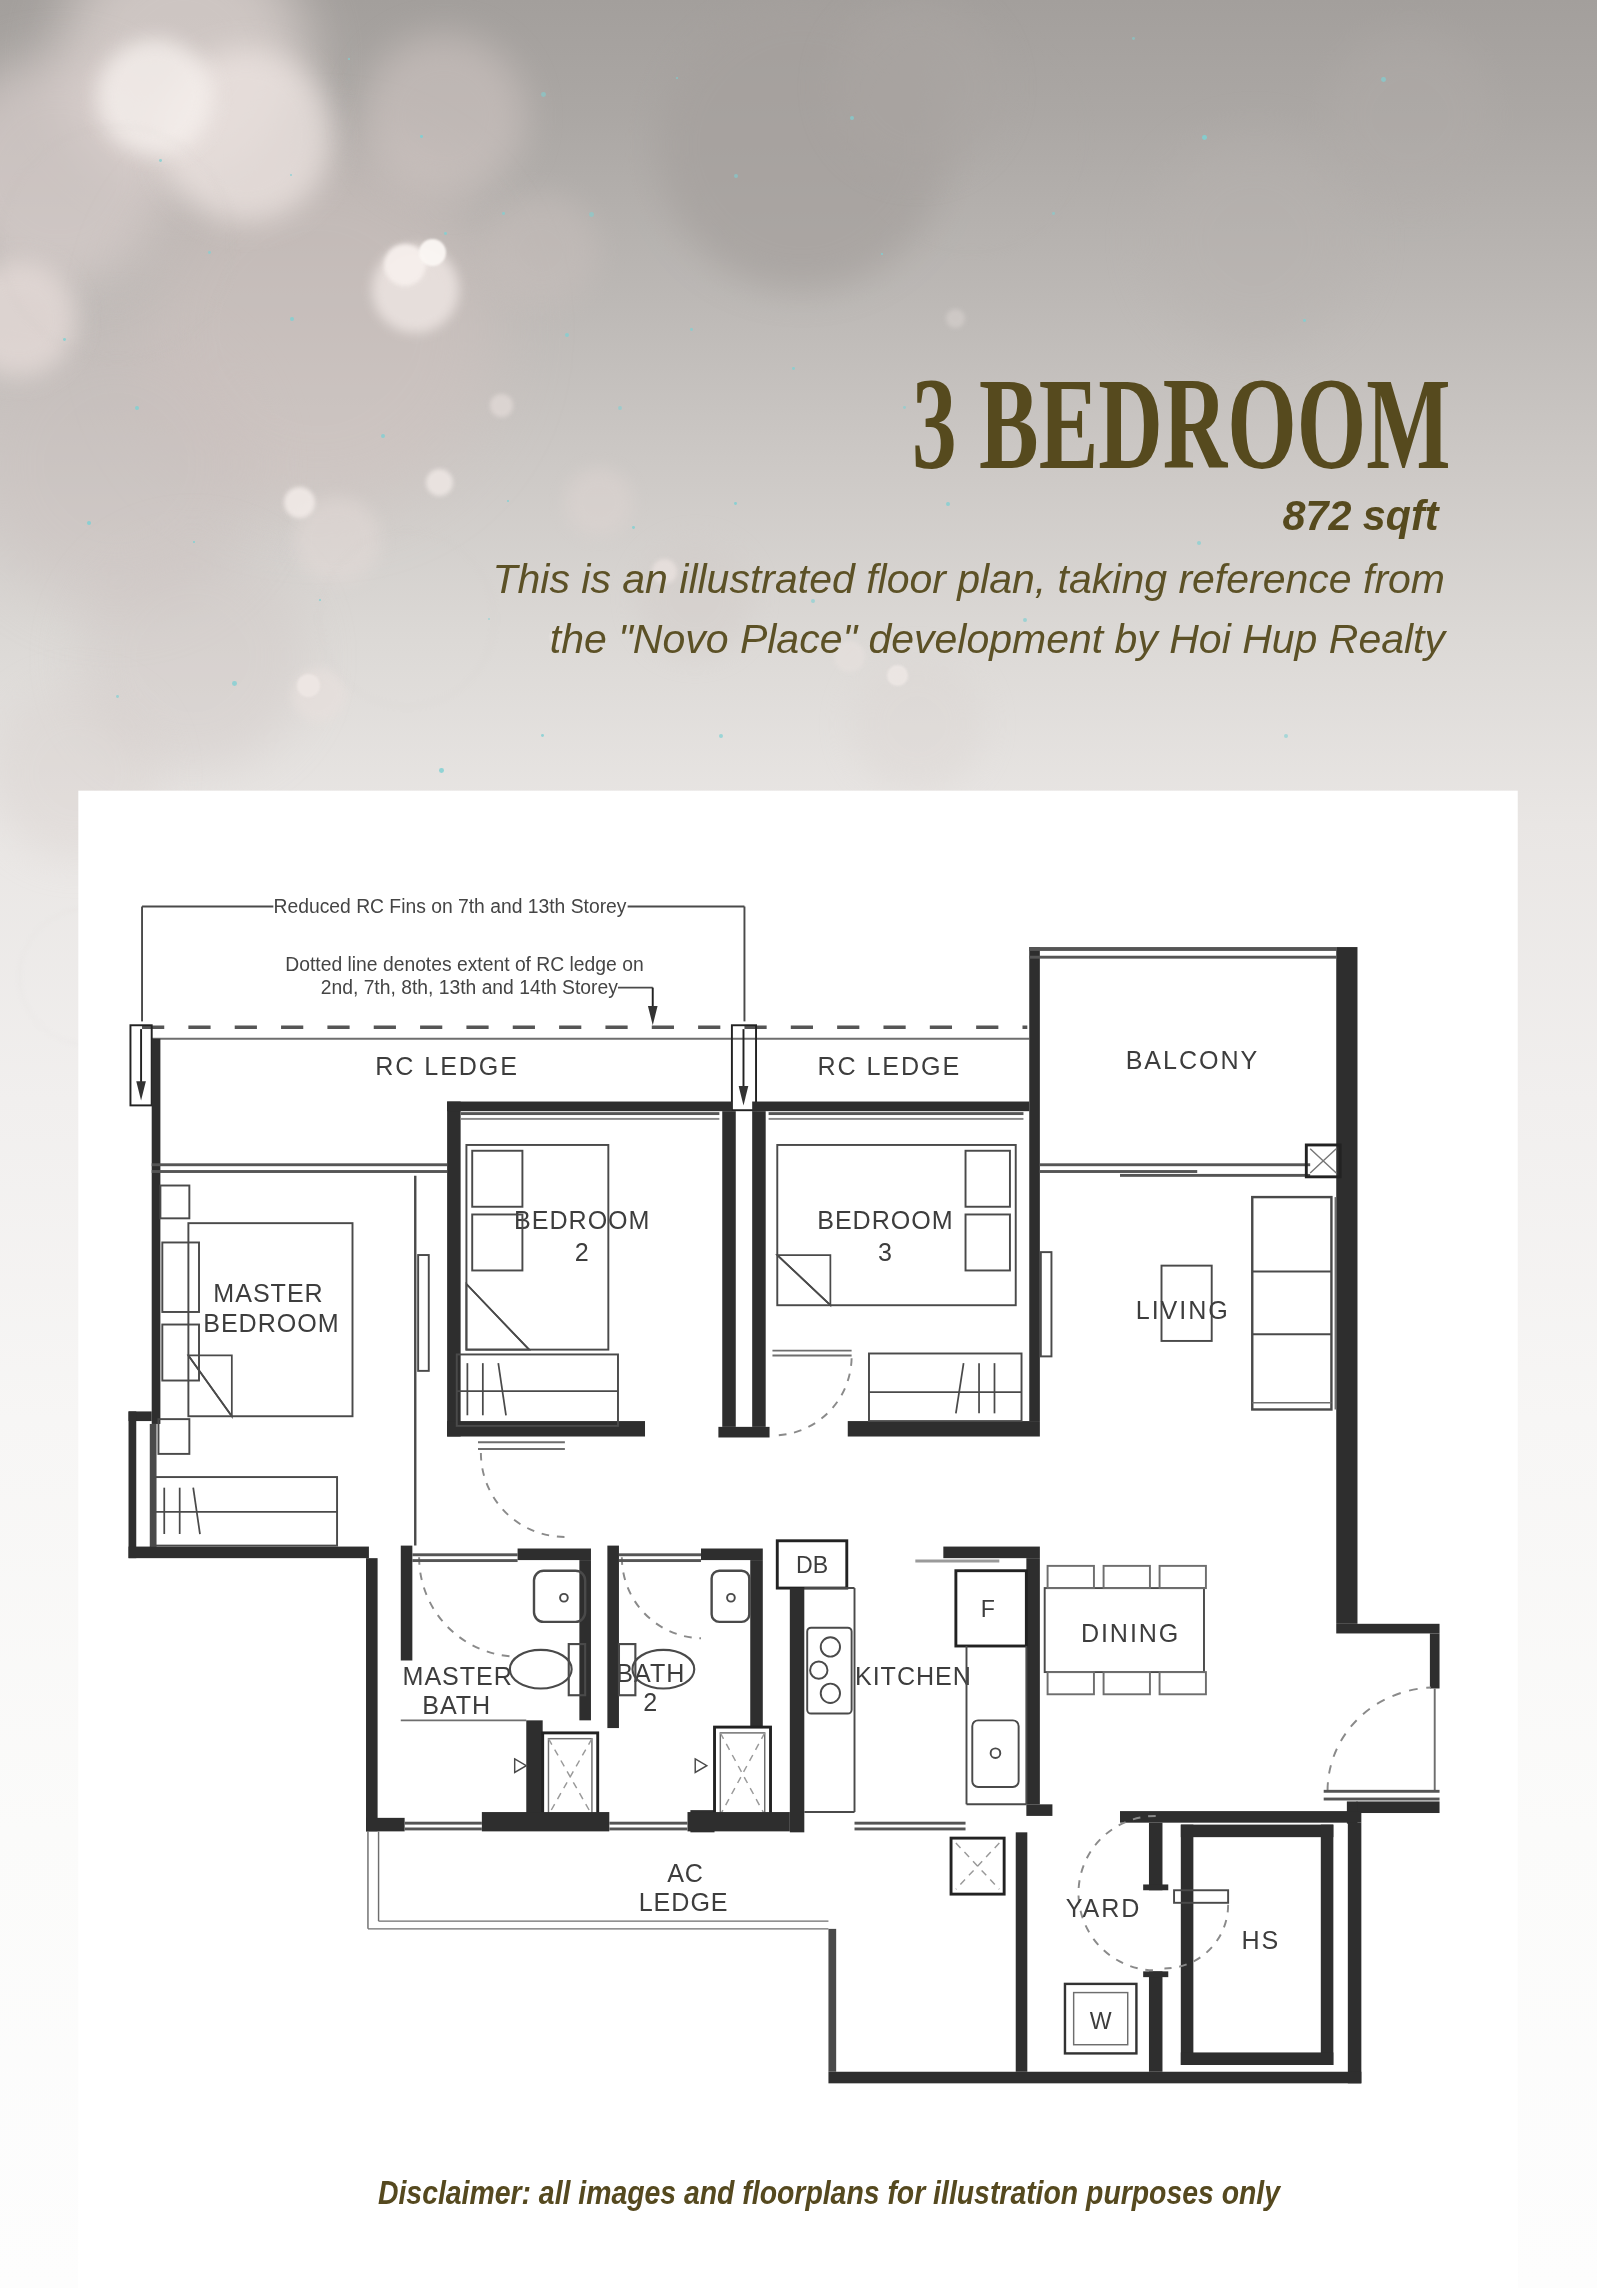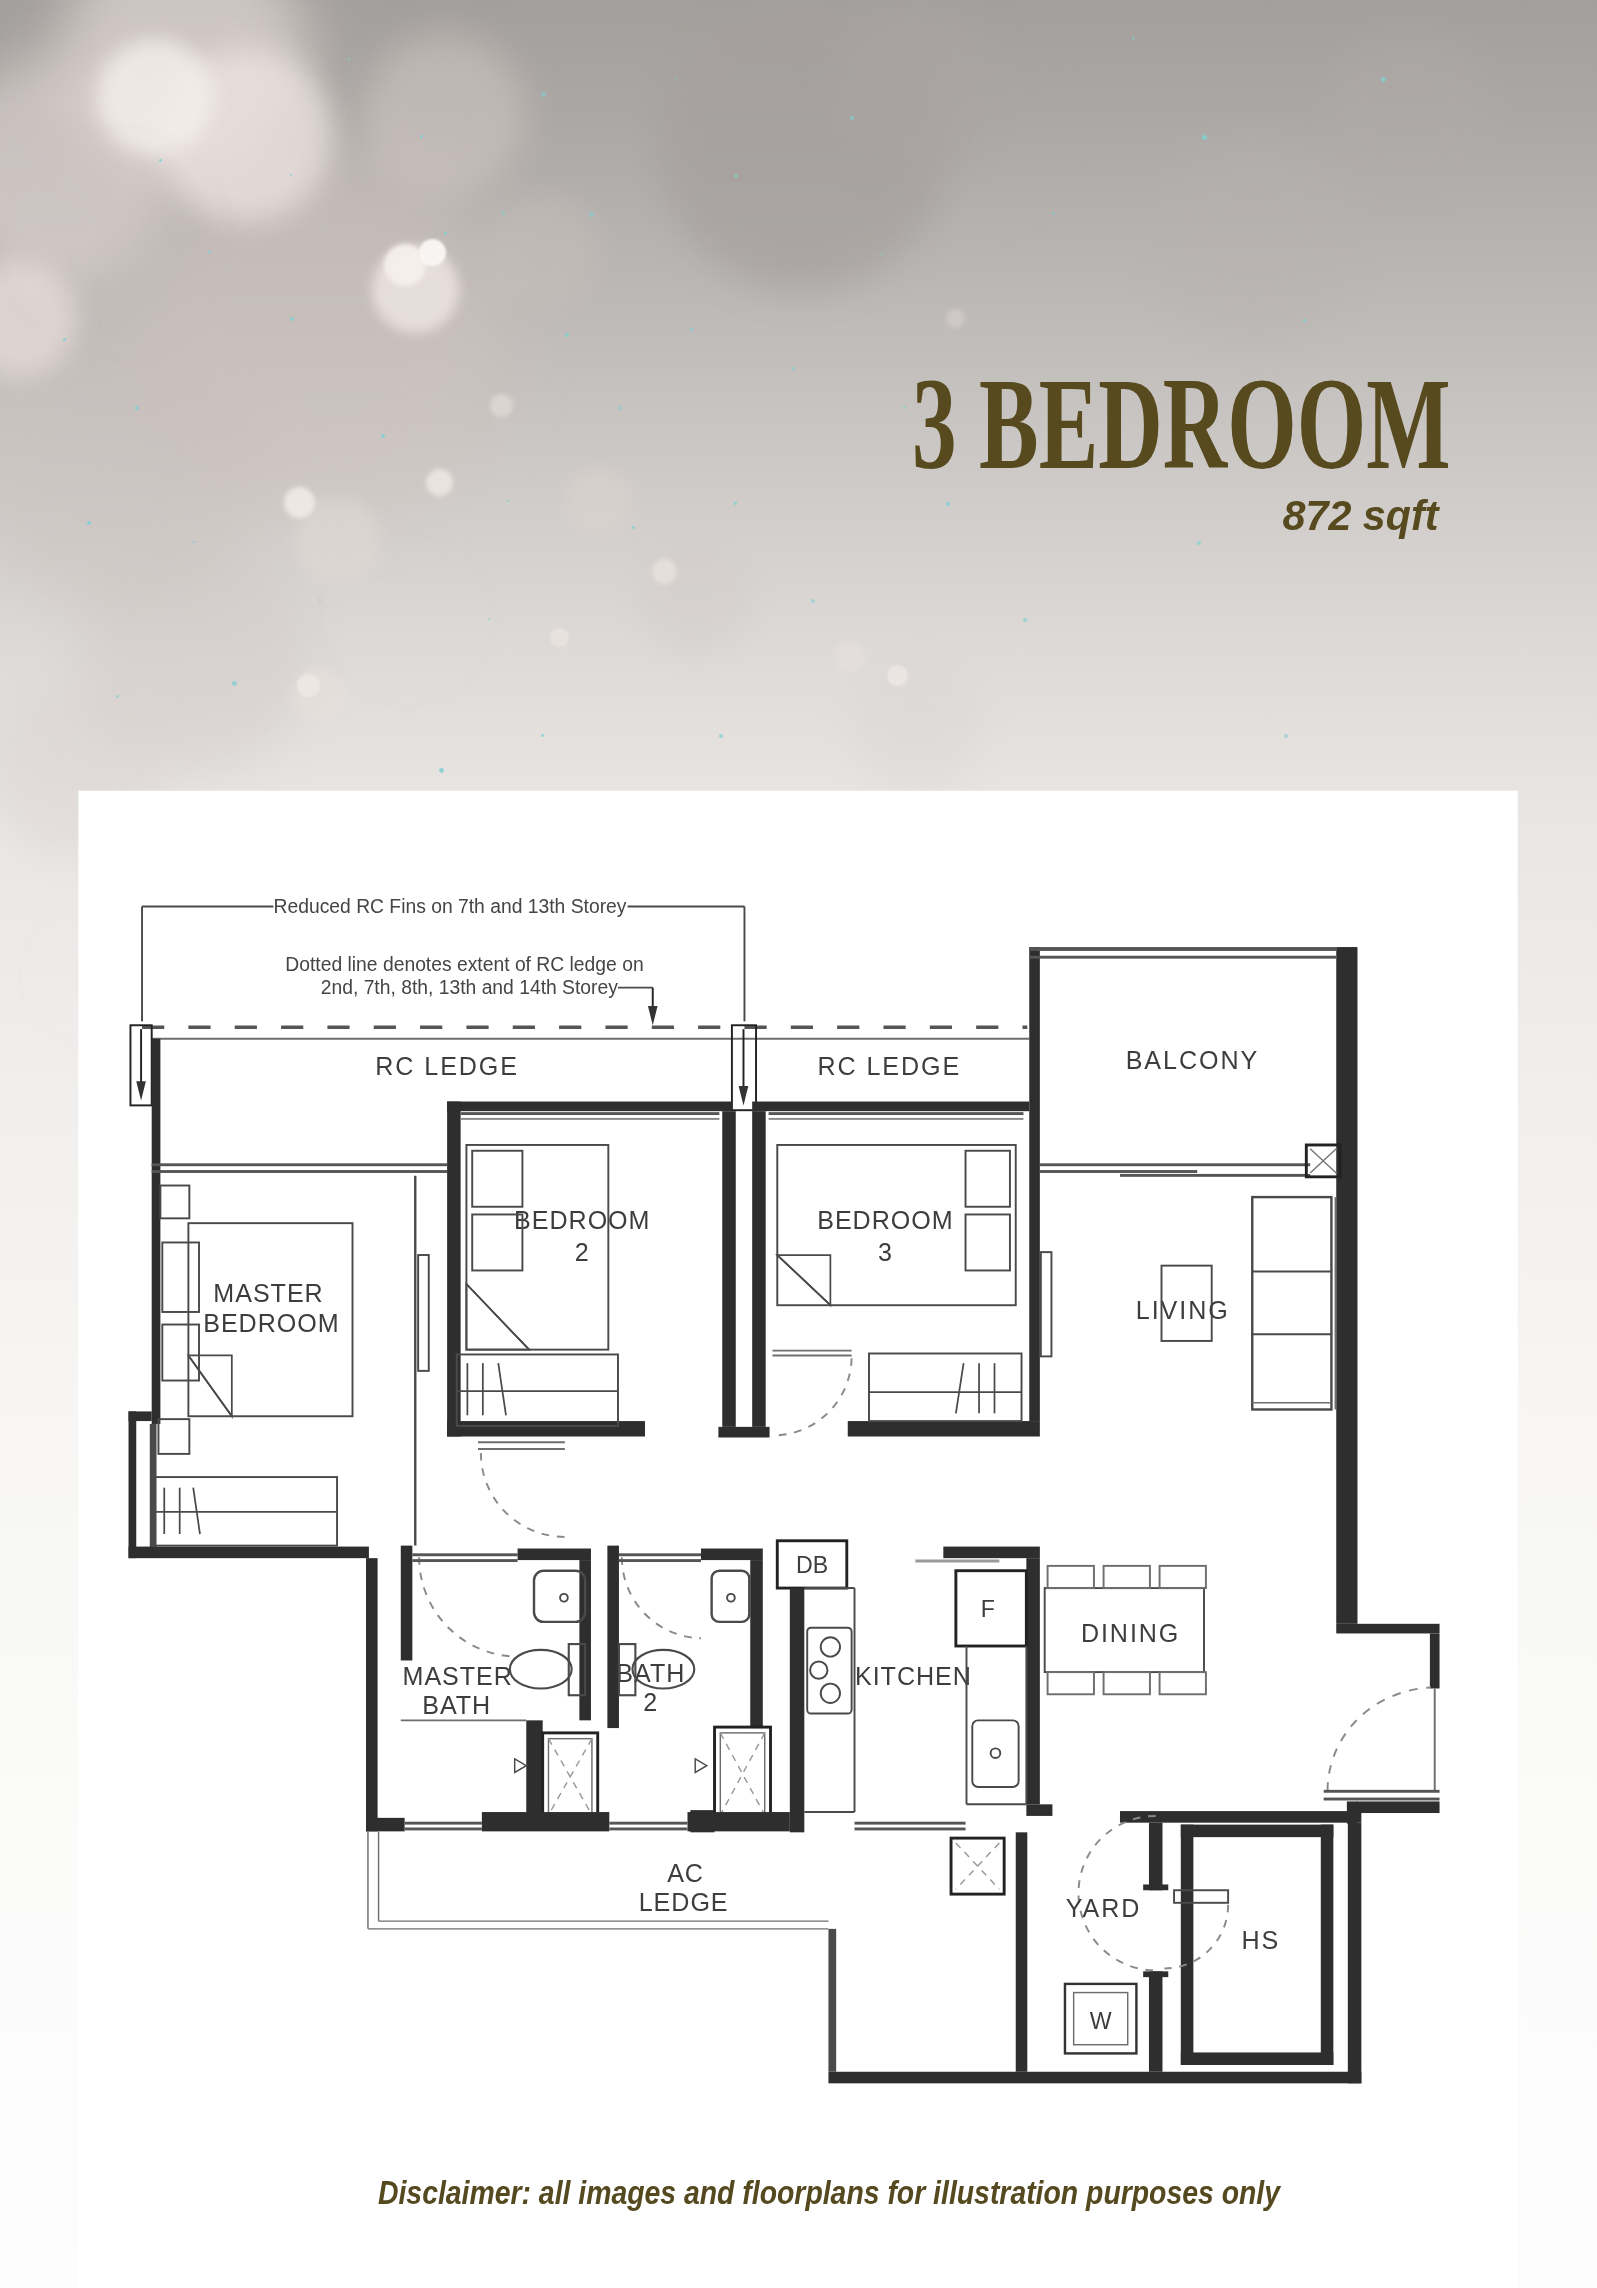--- a/index.html
+++ b/index.html
@@ -124,20 +124,21 @@
 <div class="speck" style="left:874px;top:927px;width:1.9px;height:1.9px;opacity:0.64;"></div>
 <div class="speck" style="left:1052px;top:212px;width:2.9px;height:2.9px;opacity:0.60;"></div>
 <div class="speck" style="left:657px;top:1023px;width:2.9px;height:2.9px;opacity:0.71;"></div>
 <div class="speck" style="left:777px;top:1101px;width:3.9px;height:3.9px;opacity:0.58;"></div>
 <div class="speck" style="left:338px;top:1236px;width:3.9px;height:3.9px;opacity:0.71;"></div>
 <div class="speck" style="left:526px;top:1192px;width:2.9px;height:2.9px;opacity:0.90;"></div>
 <div class="speck" style="left:145px;top:917px;width:3.9px;height:3.9px;opacity:0.90;"></div>
 <div class="speck" style="left:63px;top:338px;width:2.9px;height:2.9px;opacity:0.83;"></div>
   <div id="title">3 BEDROOM</div>
   <div id="sqft">872 sqft</div>
+  <div id="sub">This is an illustrated floor plan, taking reference from<br>the "Novo Place" development by Hoi Hup Realty</div>
   <svg id="plan" width="1598" height="2288" viewBox="0 0 1655 2370">
 <rect x="81" y="819" width="1491" height="1551" fill="#ffffff"></rect>
 <line x1="147" y1="939" x2="283" y2="939" stroke="#4a4a4a" stroke-width="2"></line>
 <text x="466" y="946" font-size="20" text-anchor="middle" fill="#454545">Reduced RC Fins on 7th and 13th Storey</text>
 <line x1="650" y1="939" x2="771" y2="939" stroke="#4a4a4a" stroke-width="2"></line>
 <line x1="147" y1="939" x2="147" y2="1058" stroke="#4a4a4a" stroke-width="2"></line>
 <line x1="771" y1="939" x2="771" y2="1058" stroke="#4a4a4a" stroke-width="2"></line>
 <text x="481" y="1006" font-size="20" text-anchor="middle" fill="#454545">Dotted line denotes extent of RC ledge on</text>
 <text x="486" y="1030" font-size="20" text-anchor="middle" fill="#454545">2nd, 7th, 8th, 13th and 14th Storey</text>
 <line x1="640" y1="1023" x2="676" y2="1023" stroke="#4a4a4a" stroke-width="2"></line>

